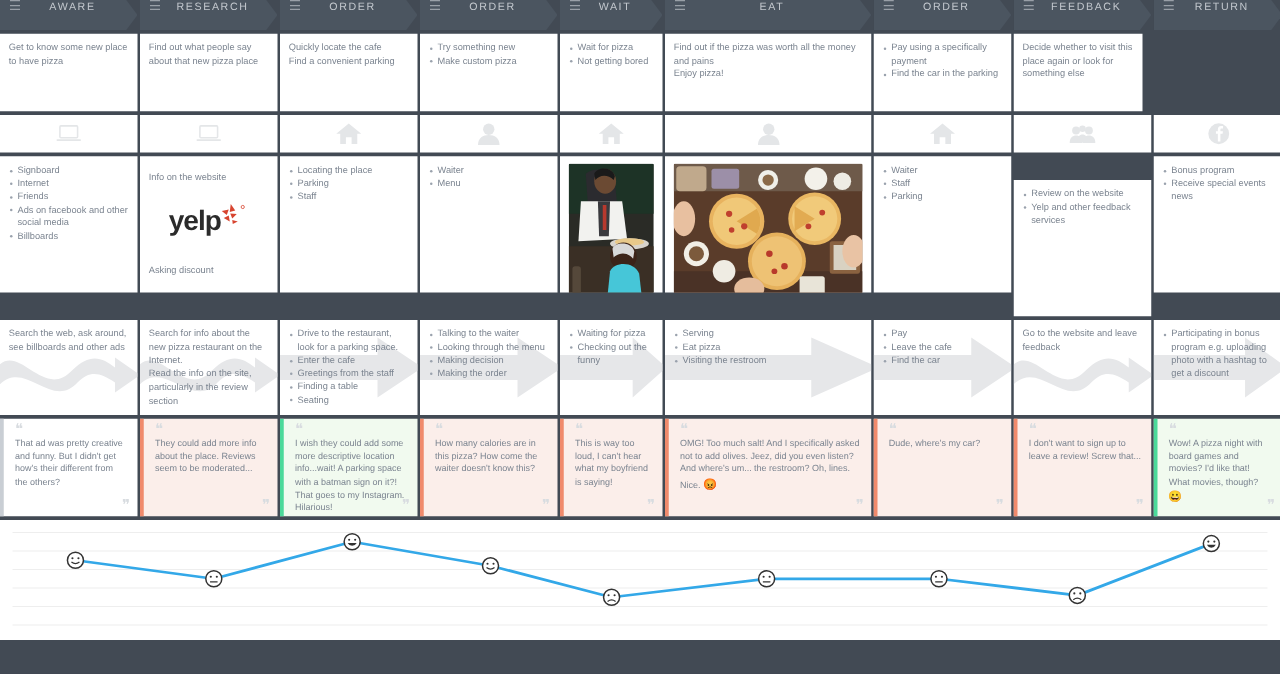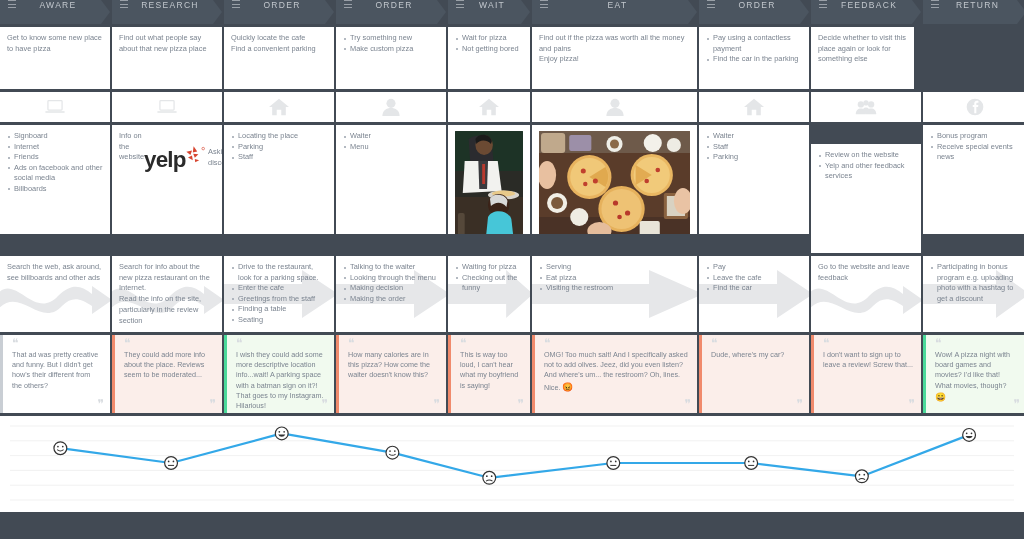--- a/index.html
+++ b/index.html
@@ -45,21 +45,21 @@
   ul.bullets li:before{
     content:"";position:absolute;left:1px;top:4.5px;
     width:2px;height:2px;background:#9aa2ad;border-radius:50%;
   }
   .para{font-size:7.4px;line-height:1.45;color:#7b8490;margin:0;white-space:pre-line;}
 
   
   .chan-icon{width:22px;height:20px;fill:#e4e6e8;display:block;}
 
   
-  .yelp-wrap{display:flex;height:100%;}
+  .yelp-wrap{display:flex;flex-direction:column;height:100%;justify-content:center;}
   .yelp-logo{margin:14px auto 0;display:block;}
   .yelp-foot{margin-top:16px;}
   .photo{width:100%;height:105px;border-radius:1px;display:block;}
 
   
   .arrow-bg{position:absolute;left:0;top:0;width:100%;height:100%;z-index:0;}
   .arrow-bg svg{width:100%;height:100%;display:block;}
   .arrow-content{position:relative;z-index:1;}
 
   
@@ -181,21 +181,21 @@
           <li>Wait for pizza</li>
           <li>Not getting bored</li>
         </ul>
       </div>
       <div class="cell " style="width: 165px; flex: 0 0 165px;">
         <p class="para">Find out if the pizza was worth all the money and pains
 Enjoy pizza!</p>
       </div>
       <div class="cell " style="width: 110px; flex: 0 0 110px;">
         <ul class="bullets">
-          <li>Pay using a contactless payment</li>
+          <li>Pay using a specifically payment</li>
           <li>Find the car in the parking</li>
         </ul>
       </div>
       <div class="cell " style="width: 103px; flex: 0 0 103px;">
         <p class="para">Decide whether to visit this place again or look for something else</p>
       </div>
     </div>
 
   <div class="row row-channels" id="channelsRow">
       <div class="cell " style="width: 110px; flex: 0 0 110px;">

